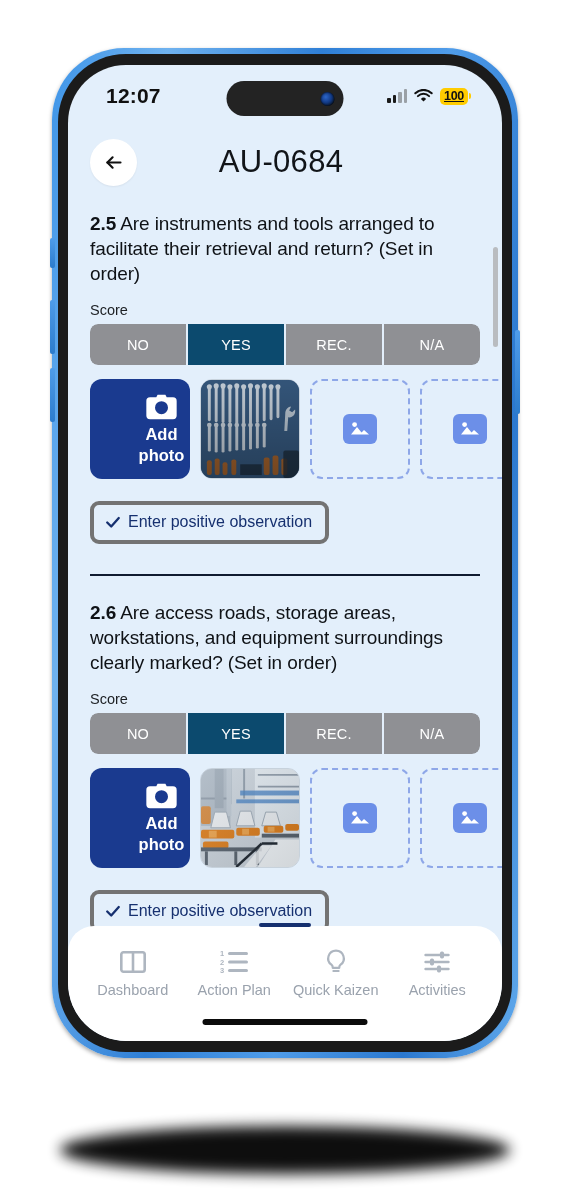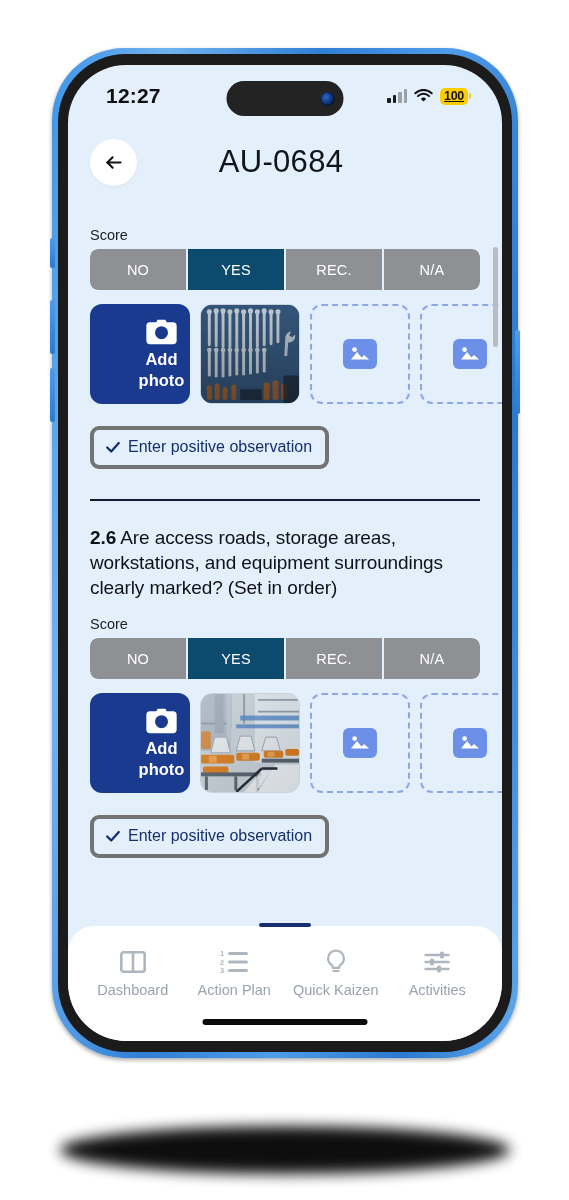--- a/index.html
+++ b/index.html
@@ -289,21 +289,21 @@
   <div class="phone-outer"></div>
   <div class="btn-side btn-silent"></div>
   <div class="btn-side btn-volup"></div>
   <div class="btn-side btn-voldn"></div>
   <div class="btn-side btn-power"></div>
   <div class="phone-bezel"></div>
 
   <div class="phone-screen">
 
     <div class="statusbar">
-      <div class="status-time">12:27</div>
+      <div class="status-time">12:07</div>
       <div class="dynamic-island">
         <div class="island-cam"></div>
       </div>
       <div class="status-right">
         <div class="sig">
           <i class="on"></i>
             <i class="on"></i>
             <i></i>
             <i></i>
         </div>
@@ -323,20 +323,24 @@
             <path d="M11 18l-6-6 6-6"></path>
         </svg>
       </div>
       <div class="page-title">AU-0684</div>
     </div>
 
     <div class="content">
       <div class="scrollbar"></div>
 
       <div>
+        <div class="q-text">
+          <b>2.5</b>
+          <span>Are instruments and tools arranged to facilitate their retrieval and return? (Set in order)</span>
+        </div>
 
         <div class="score-label">Score</div>
         <div class="score-bar">
           <div class="score-seg">NO</div>
           <div class="score-seg sel">YES</div>
           <div class="score-seg">REC.</div>
           <div class="score-seg">N/A</div>
         </div>
 
         <div class="photo-row">

